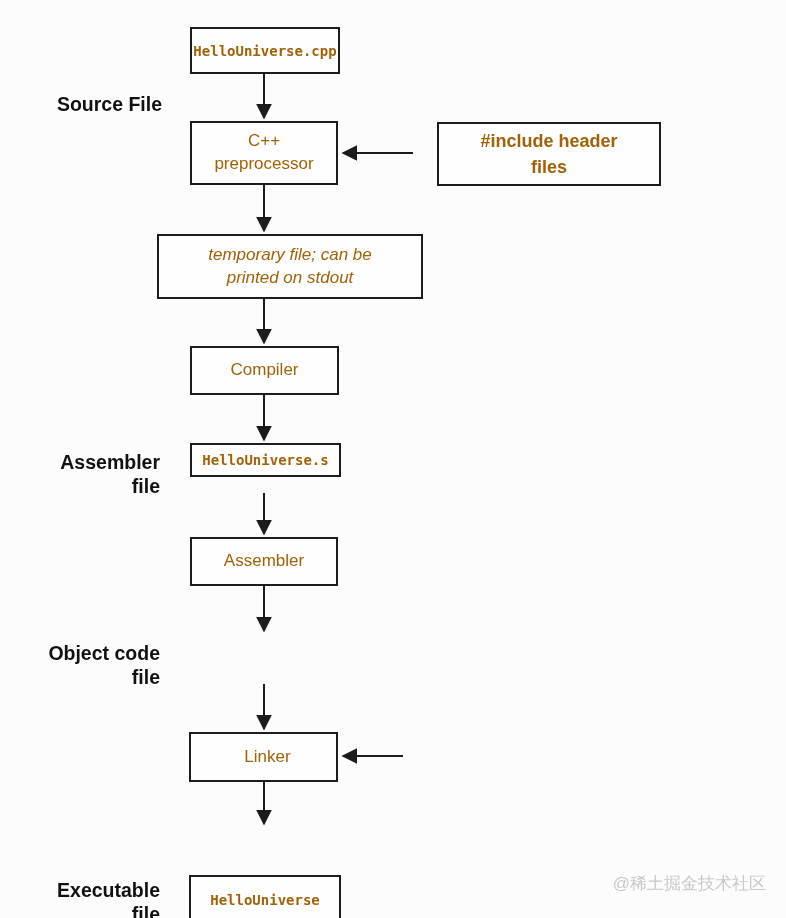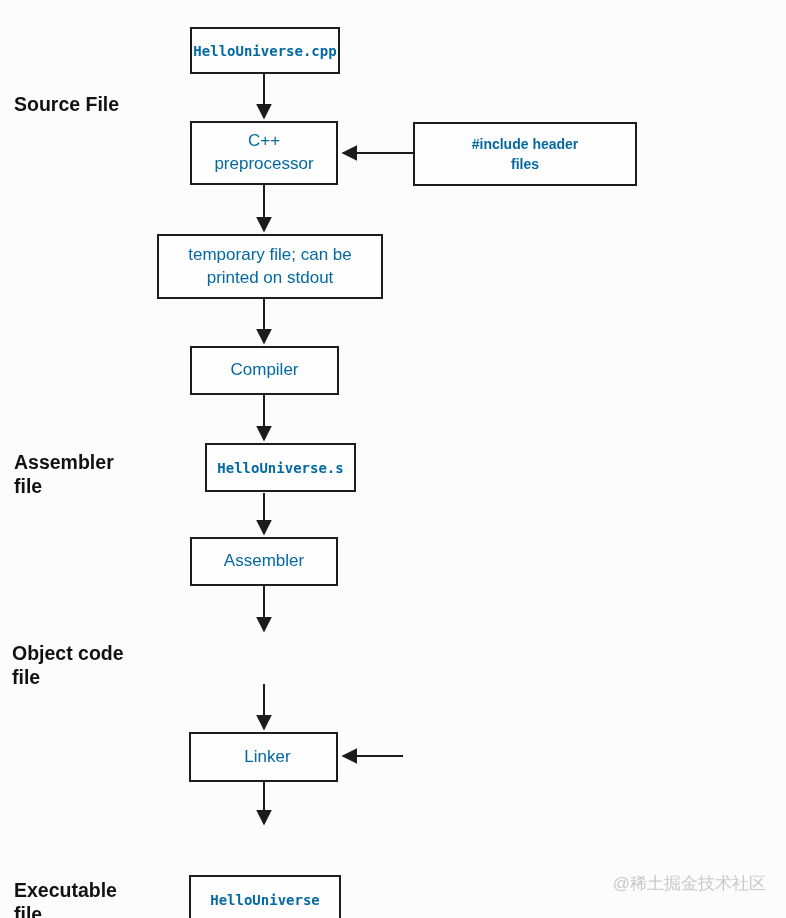--- a/index.html
+++ b/index.html
@@ -26,63 +26,64 @@
   .box {
     position: absolute;
     box-sizing: border-box;
     background: #fefefe;
     border: 2px solid #1c1c1c;
     display: flex;
     align-items: center;
     justify-content: center;
     text-align: center;
     white-space: pre-line;
-    color: #0369a1;
+    color: #a16207;
   }
   .box.mono {
     font-family: "DejaVu Sans Mono", monospace;
     font-weight: 700;
     font-size: 14px;
     letter-spacing: 0px;
   }
   .box.sans {
     font-family: "Liberation Sans", sans-serif;
     font-size: 17px;
     line-height: 1.35;
   }
   .box.sidebold {
     font-family: "Liberation Sans", sans-serif;
     font-weight: 700;
-    font-size: 14px;
+    font-size: 18px;
     line-height: 1.45;
+    margin-left: 24px;
   }
   .stage-label {
     position: absolute;
     font-weight: 700;
     font-size: 19.5px;
     line-height: 24px;
-    text-align: left;
+    text-align: right;
     white-space: pre-line;
     color: #111111;
   }
   .watermark {
     position: absolute;
     top: 872px;
     right: 20px;
     font-size: 17px;
     color: #c8c8c8;
     font-family: "Liberation Sans", sans-serif;
   }
 
   
   #n-cpp     { left: 190px; top: 27px;  width: 150px; height: 47px; }
   #n-pre     { left: 190px; top: 121px; width: 148px; height: 64px; }
-  #n-tmp     { left: 157px; top: 234px; width: 226px; height: 65px; }
+  #n-tmp     { left: 157px; top: 234px; width: 266px; height: 65px; font-style: italic; }
   #n-cmp     { left: 190px; top: 346px; width: 149px; height: 49px; }
-  #n-s       { left: 190px; top: 443px; width: 151px; height: 49px; margin-left: 15px; }
+  #n-s       { left: 190px; top: 443px; width: 151px; height: 34px; }
   #n-asm     { left: 190px; top: 537px; width: 148px; height: 49px; }
   #n-o       { left: 190px; top: 634px; width: 151px; height: 50px; }
   #n-lnk     { left: 189px; top: 732px; width: 149px; height: 50px; padding-left: 8px; }
   #n-exe     { left: 189px; top: 827px; width: 152px; height: 50px; margin-top: 48px; }
 
   
   #n-inc     { left: 413px; top: 122px; width: 224px; height: 64px; }
   #n-objlib  { left: 403px; top: 723px; width: 225px; height: 65px; }
 
   

